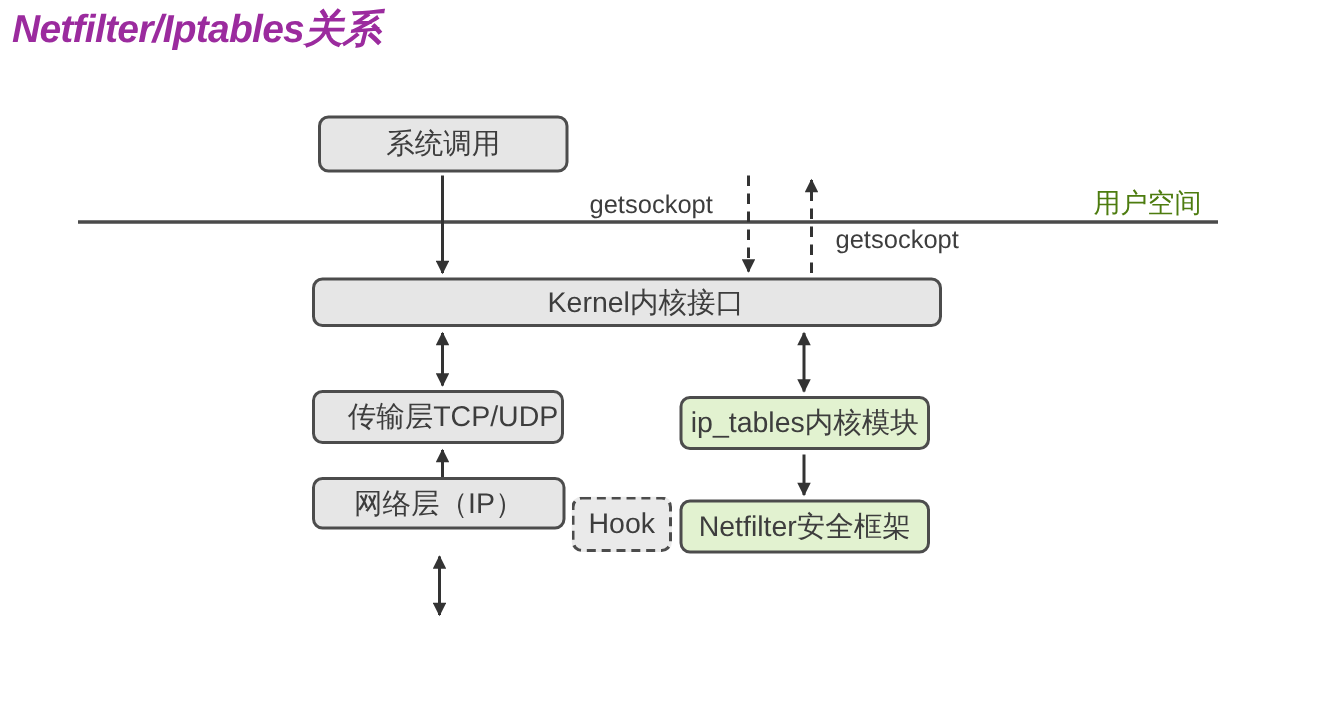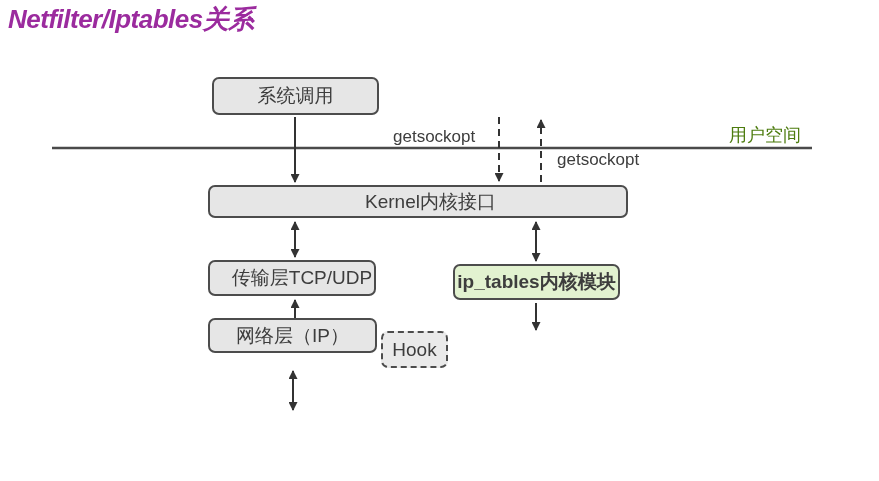--- a/index.html
+++ b/index.html
@@ -41,21 +41,21 @@
     color: var(--text, #3d3d3d);
     white-space: nowrap;
   }
   .node.green { background: var(--green-fill, #e2f2d0); }
   .node.dashed { border-style: dashed; background: #eaeaea; }
 
   #n-system    { left: 212px; top: 77px;  width: 167px; height: 38px; }
   #n-iptables  { left: 452px; top: 78px;  width: 167px; height: 37px; }
   #n-kernel    { left: 208px; top: 185px; width: 420px; height: 33px; padding-left: 25px; }
   #n-transport { left: 208px; top: 260px; width: 168px; height: 36px; padding-left: 20px; }
-  #n-ipmod     { left: 453px; top: 264px; width: 167px; height: 36px; font-weight: bold; }
+  #n-ipmod     { left: 453px; top: 264px; width: 167px; height: 36px; }
   #n-network   { left: 208px; top: 318px; width: 169px; height: 35px; }
   #n-hook      { left: 381px; top: 331px; width: 67px;  height: 37px; font-size: 19px; }
   #n-netfilter { left: 453px; top: 333px; width: 167px; height: 36px; }
   #n-netif     { left: 208px; top: 413px; width: 166px; height: 35px; }
 
   .region-label {
     position: absolute;
     font-size: 18px;
     color: #4d7c0f;
     white-space: nowrap;
@@ -112,20 +112,21 @@
   <div class="node" id="n-kernel">Kernel内核接口</div>
 
   <div class="node" id="n-transport">传输层TCP/UDP</div>
 
   <div class="node green" id="n-ipmod">ip_tables内核模块</div>
 
   <div class="node" id="n-network">网络层（IP）</div>
 
   <div class="node dashed" id="n-hook">Hook</div>
 
+  <div class="node green" id="n-netfilter">Netfilter安全框架</div>
 
 
   <div class="region-label" id="lbl-userspace">用户空间</div>
   <div class="region-label" id="lbl-kernelspace">网络接层</div>
 
   <div class="edge-label" id="lbl-setsockopt">getsockopt</div>
   <div class="edge-label" id="lbl-getsockopt">getsockopt</div>
 
 </div>
 

